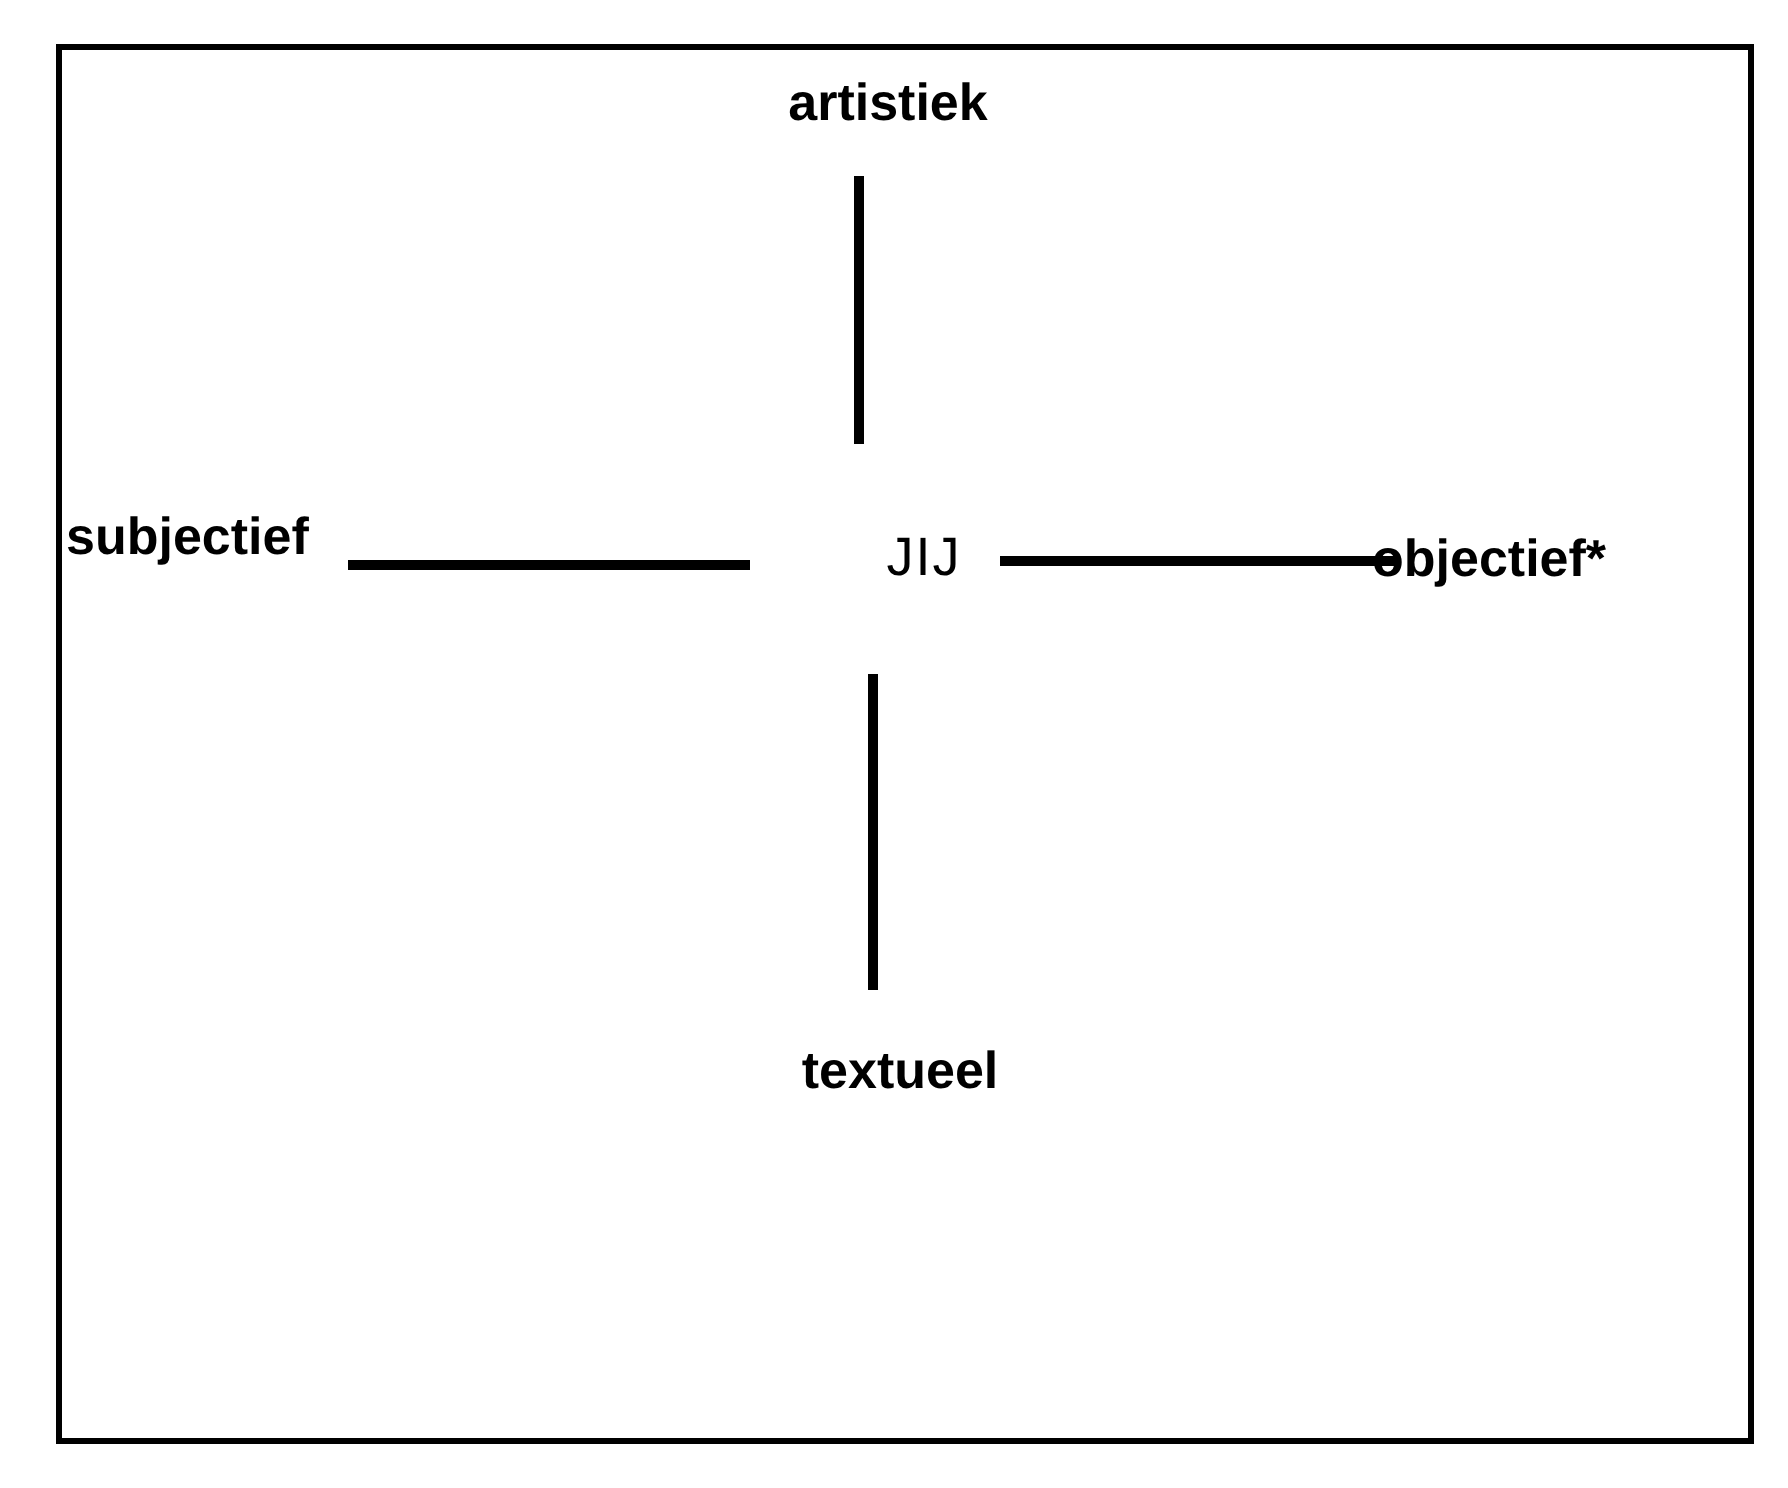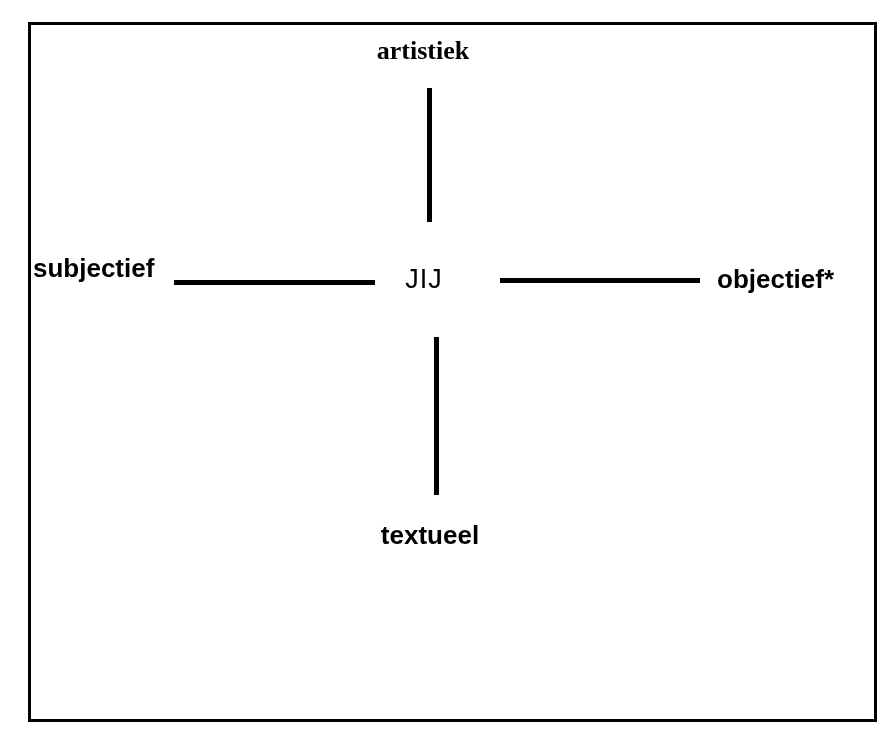--- a/index.html
+++ b/index.html
@@ -27,43 +27,42 @@
   }
   .axis-label {
     position: absolute;
     font-weight: 700;
     font-size: 26px;
     line-height: 1;
     white-space: nowrap;
     color: #000000;
   }
   .label-top {
-    left: 423px;
+    left: 444px;
     top: 51px;
     transform: translate(-50%, -50%);
-    font-family: Liberation Serif, serif;
   }
   .label-left {
     left: 33px;
     top: 268px;
     transform: translateY(-50%);
   }
   .label-right {
-    left: 717px;
+    left: 686px;
     top: 279px;
     transform: translateY(-50%);
   }
   .label-bottom {
-    left: 430px;
+    left: 450px;
     top: 535px;
     transform: translate(-50%, -50%);
   }
   .center-label {
     position: absolute;
-    left: 424px;
+    left: 462px;
     top: 279px;
     transform: translate(-50%, -50%);
     font-weight: 400;
     font-size: 27px;
     line-height: 1;
     letter-spacing: 1px;
     white-space: nowrap;
     color: #000000;
   }
   .line {

